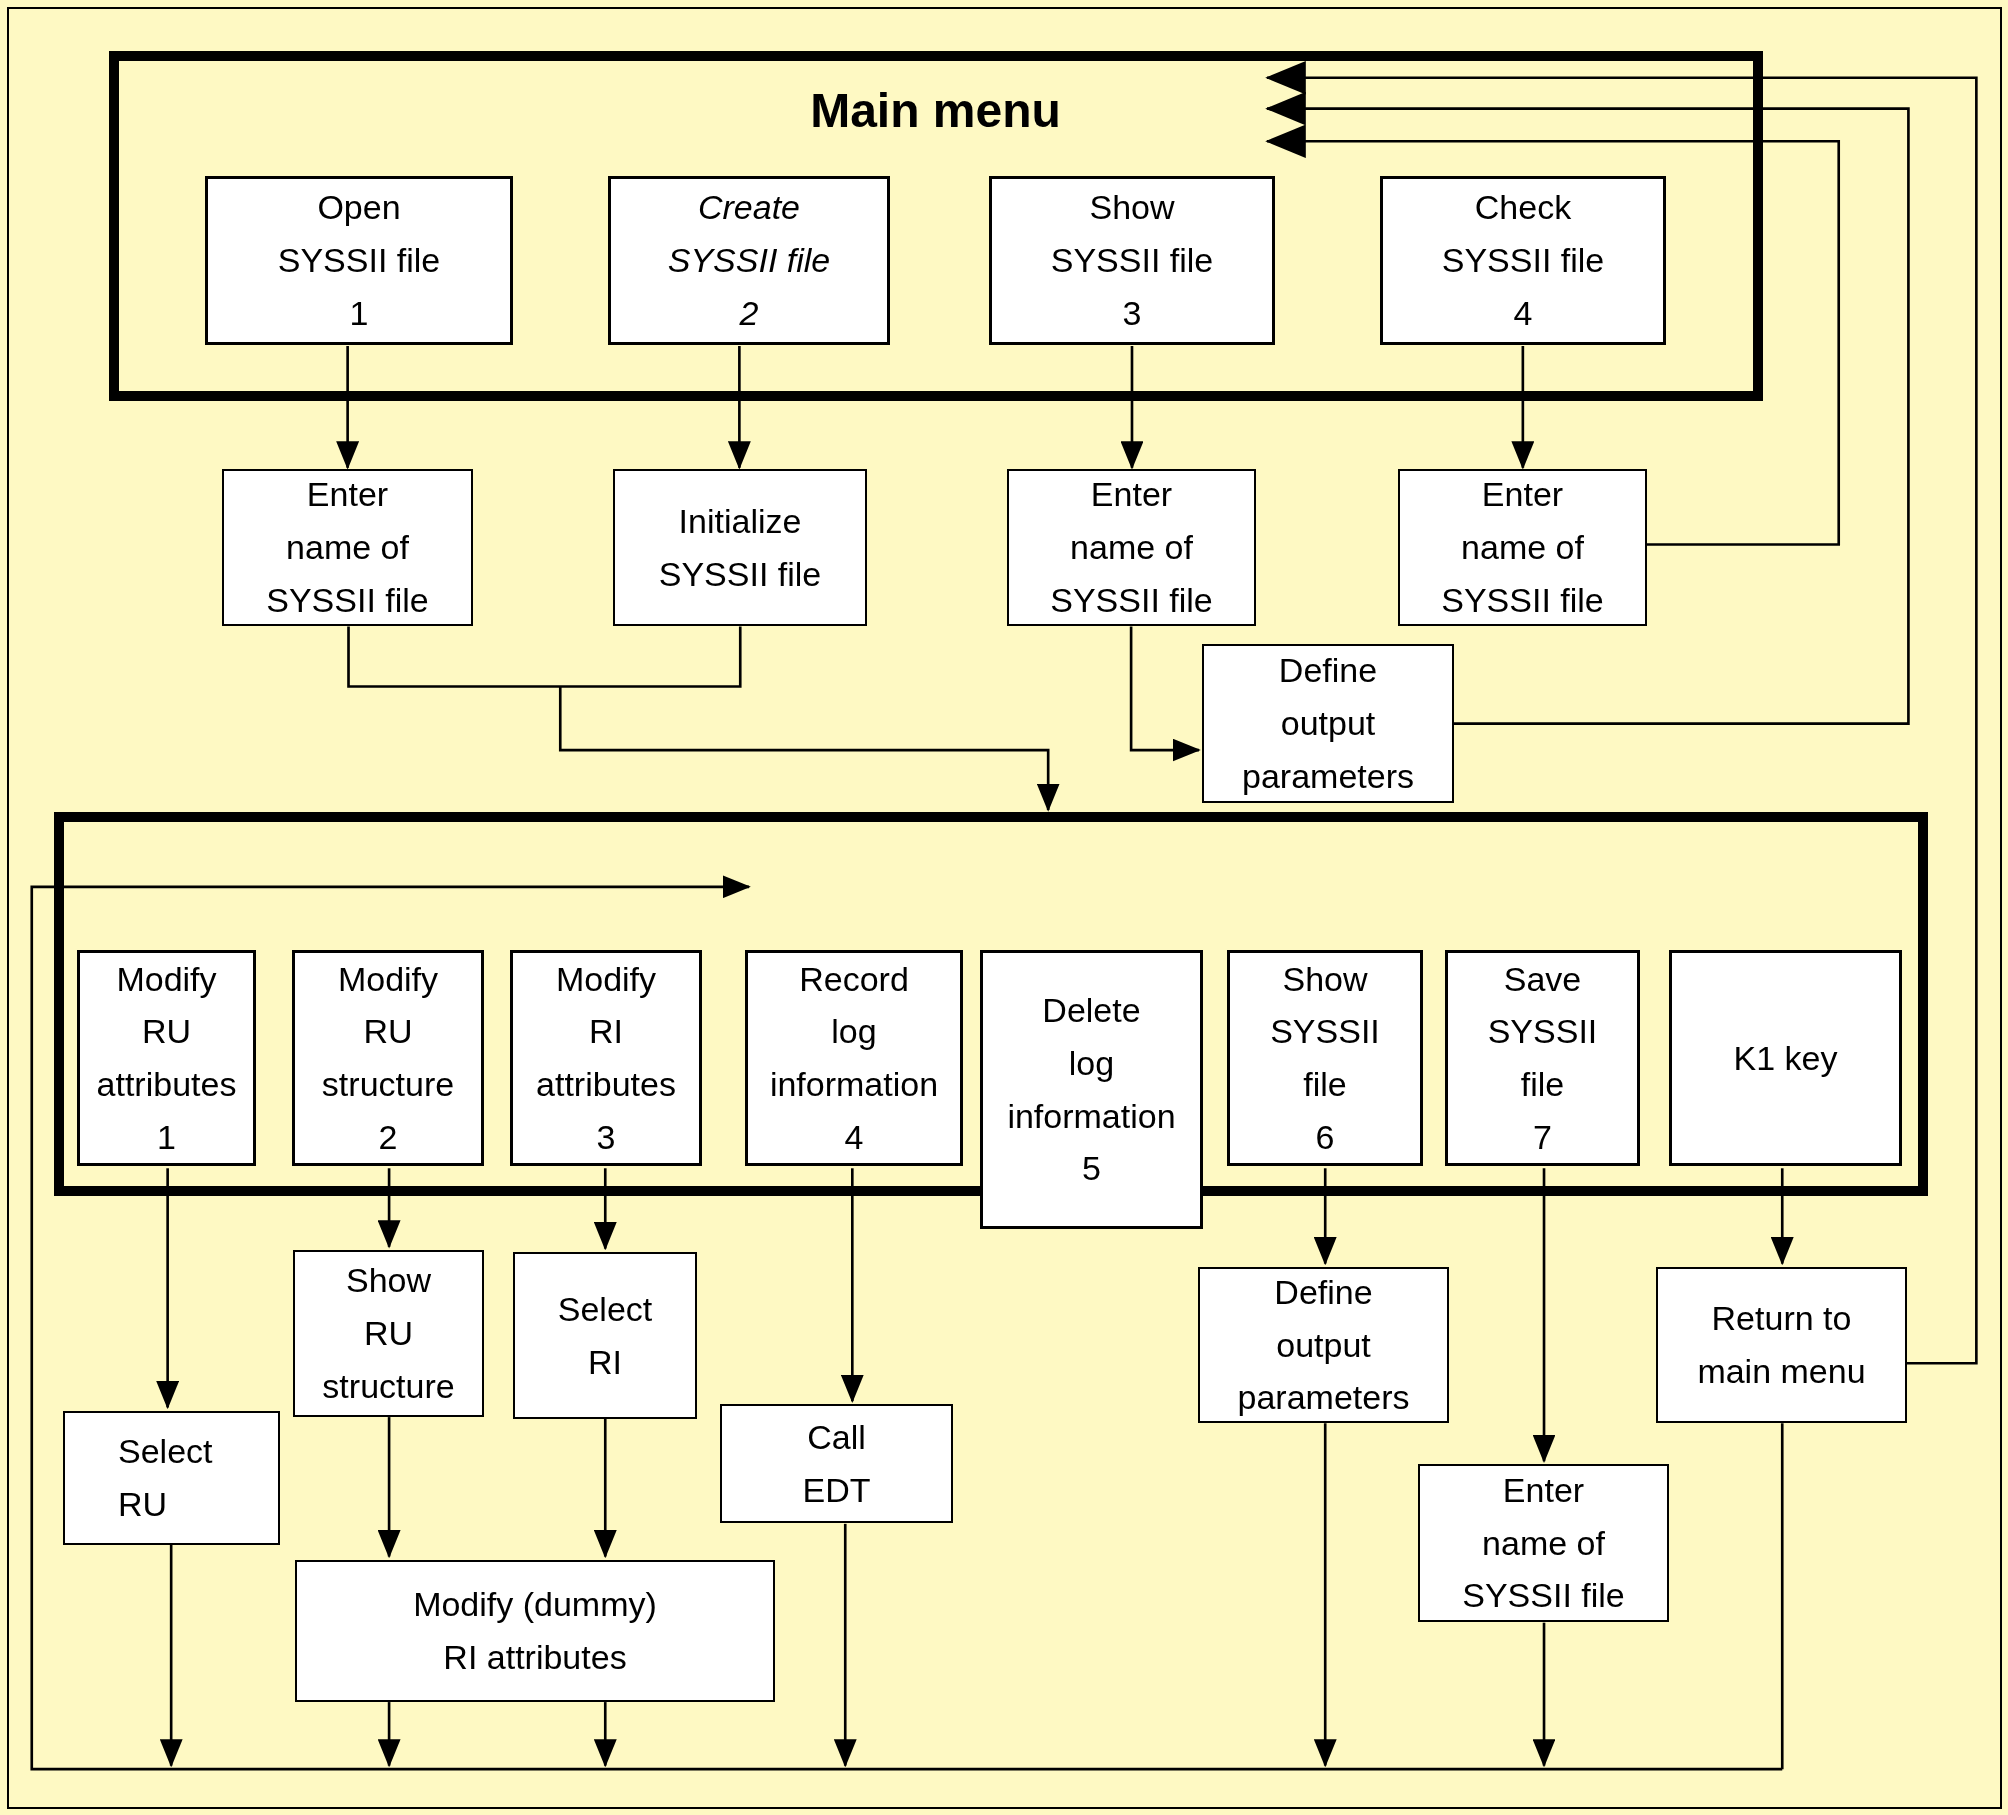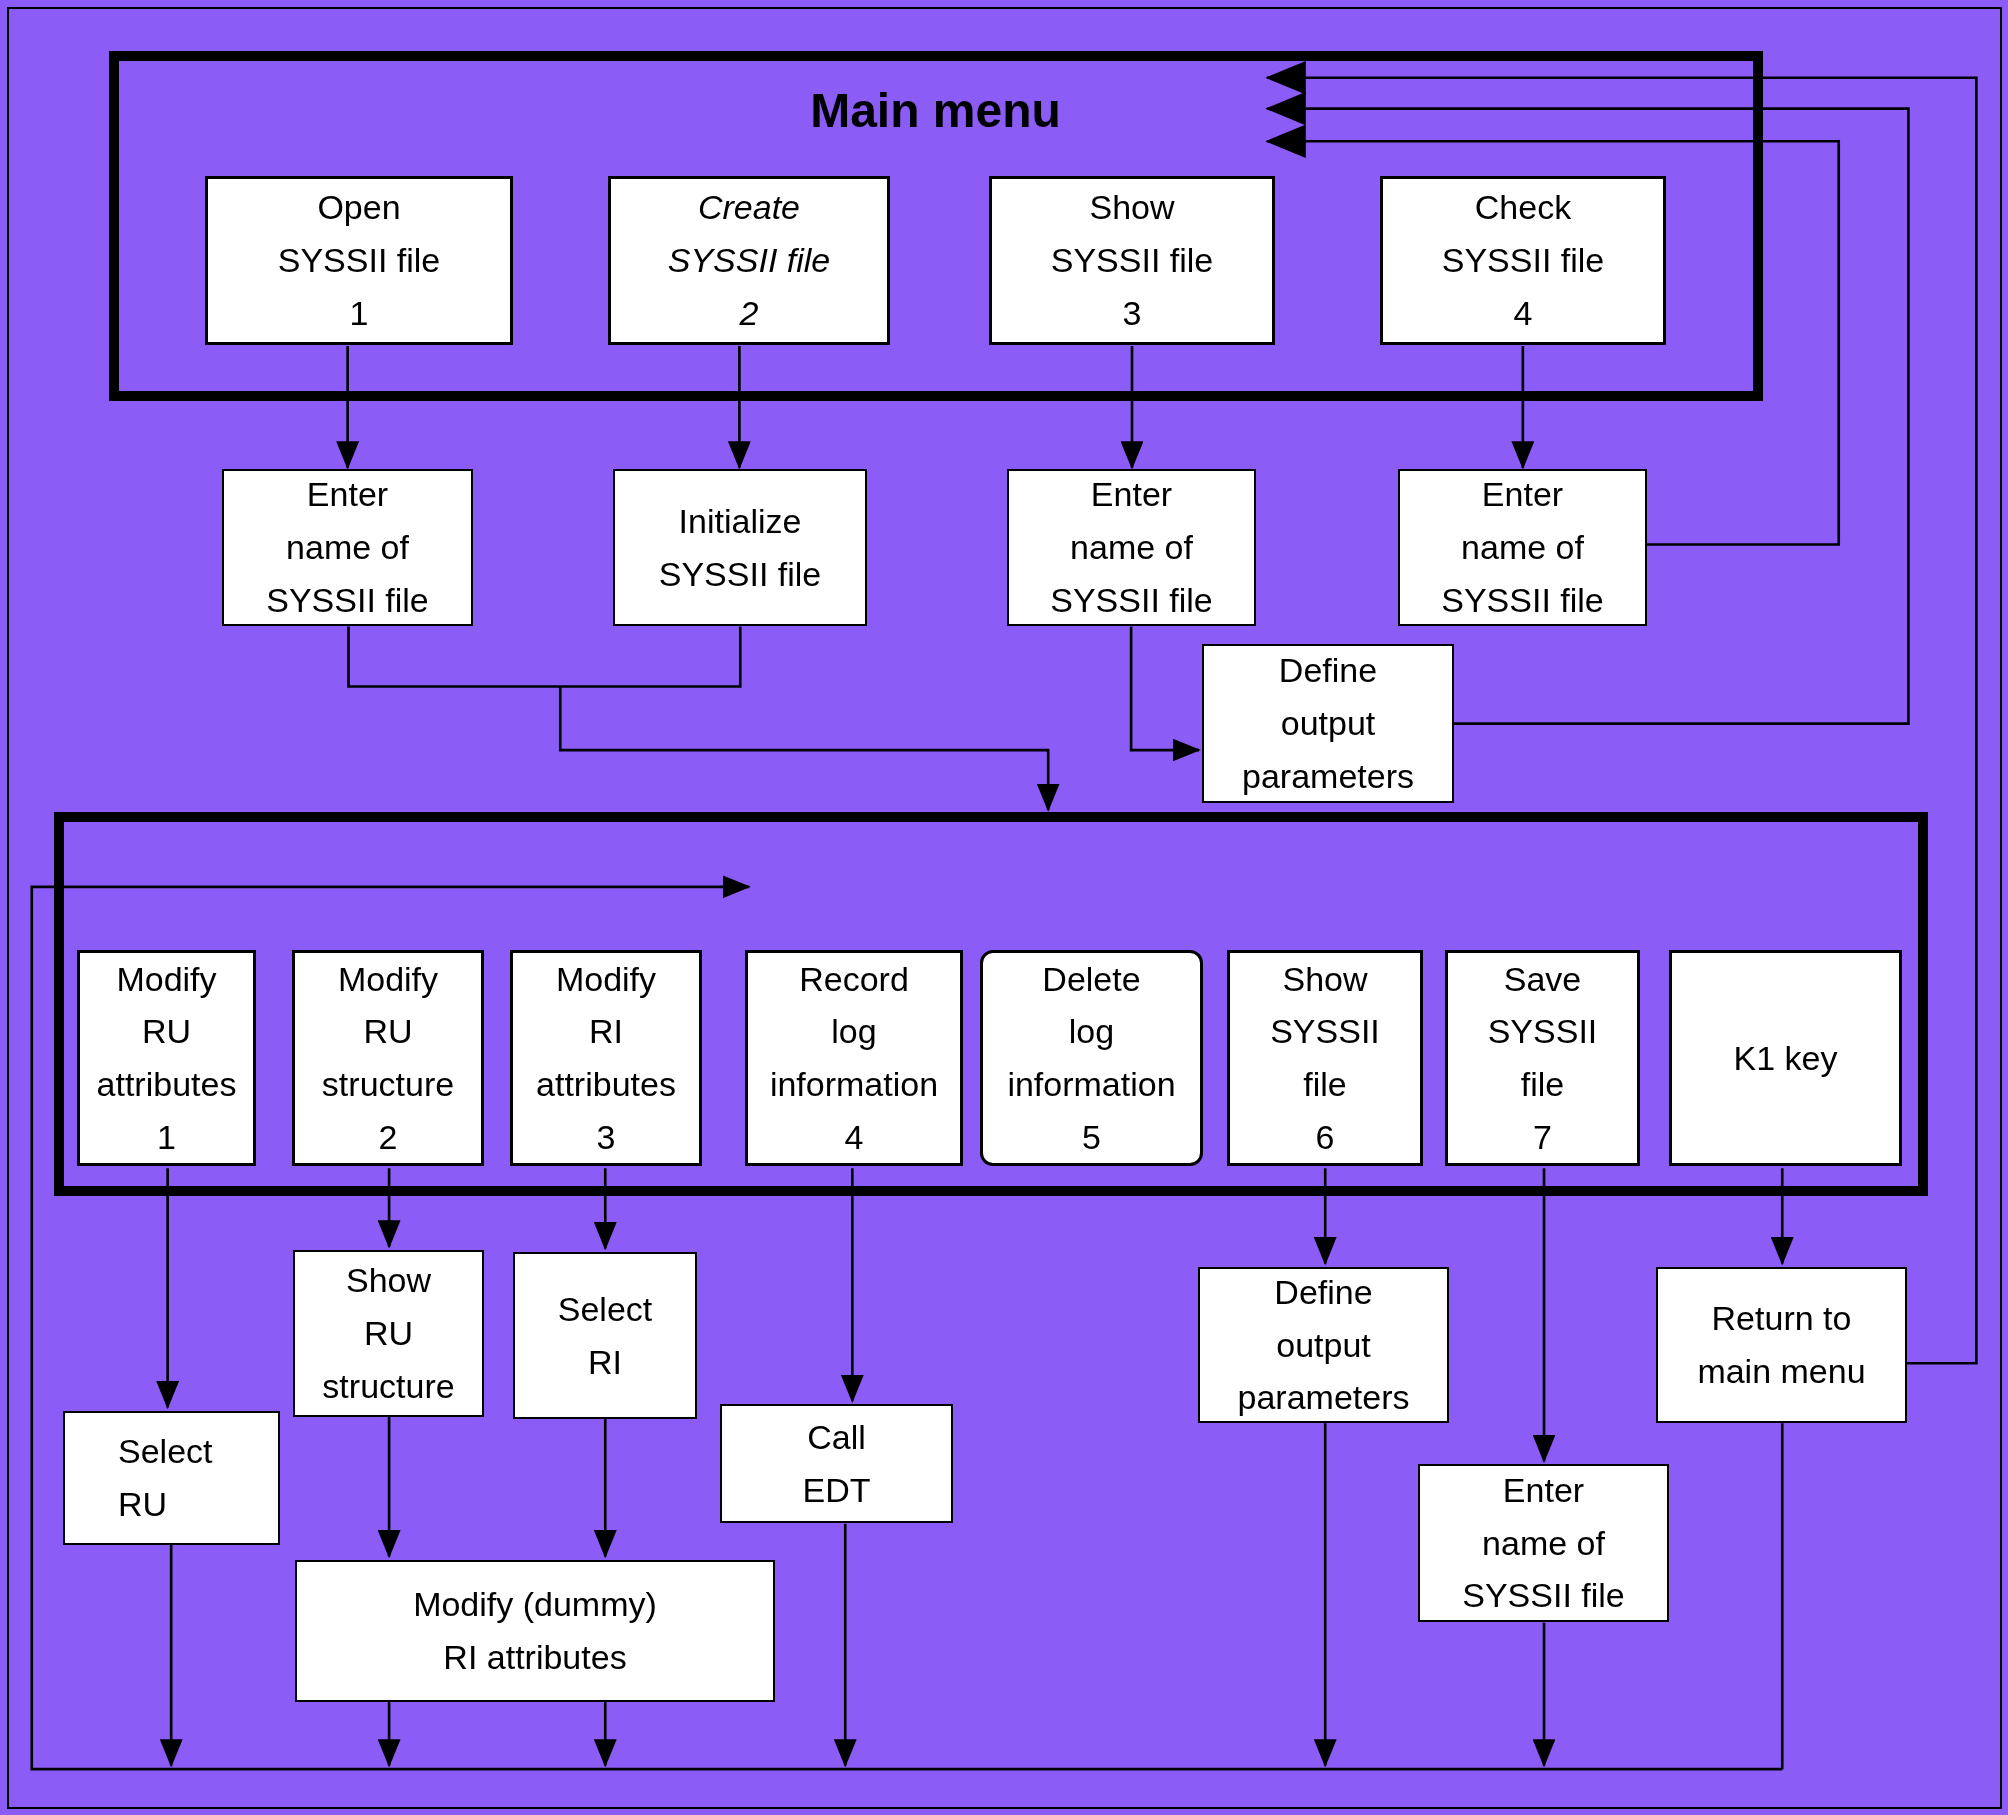--- a/index.html
+++ b/index.html
@@ -1,20 +1,20 @@
 <!DOCTYPE html>
 <html style="font-size:14px"><head>
 <meta charset="utf-8">
 <style>
   html, body { margin: 0; padding: 0; background: #ffffff; }
   .canvas {
     position: relative;
     width: 2009px;
     height: 1816px;
-    background: #8b5cf6;
+    background: #fef9c3;
     font-family: "Liberation Sans", sans-serif;
     color: #000000;
     overflow: hidden;
   }
   .canvas * { box-sizing: border-box; }
 
   #edge-layer {
     position: absolute;
     left: 0; top: 0;
     width: 2009px; height: 1816px;
@@ -76,21 +76,21 @@
   #nd-init2  { left: 613px;  top: 469px; width: 254px; height: 157px; }
   #nd-enter3 { left: 1007px; top: 469px; width: 249px; height: 157px; }
   #nd-enter4 { left: 1398px; top: 469px; width: 249px; height: 157px; }
   #nd-define-top { left: 1202px; top: 644px; width: 252px; height: 159px; }
 
   
   #nd-s1 { left: 77px;   top: 950px; width: 179px; height: 216px; }
   #nd-s2 { left: 292px;  top: 950px; width: 192px; height: 216px; }
   #nd-s3 { left: 510px;  top: 950px; width: 192px; height: 216px; }
   #nd-s4 { left: 745px;  top: 950px; width: 218px; height: 216px; }
-  #nd-s5 { left: 980px; top: 950px; width: 223px; height: 216px; border-radius: 13px; }
+  #nd-s5 { left: 980px; top: 950px; width: 223px; height: 279px; }
   #nd-s6 { left: 1227px; top: 950px; width: 196px; height: 216px; }
   #nd-s7 { left: 1445px; top: 950px; width: 195px; height: 216px; }
   #nd-s8 { left: 1669px; top: 950px; width: 233px; height: 216px; }
 
   
   #nd-select-ru    { left: 63px;   top: 1411px; width: 217px; height: 134px; }
   #nd-show-ru      { left: 293px;  top: 1250px; width: 191px; height: 167px; }
   #nd-select-ri    { left: 513px;  top: 1252px; width: 184px; height: 167px; }
   #nd-call-edt     { left: 720px;  top: 1404px; width: 233px; height: 119px; }
   #nd-modify-dummy { left: 295px;  top: 1560px; width: 480px; height: 142px; }

